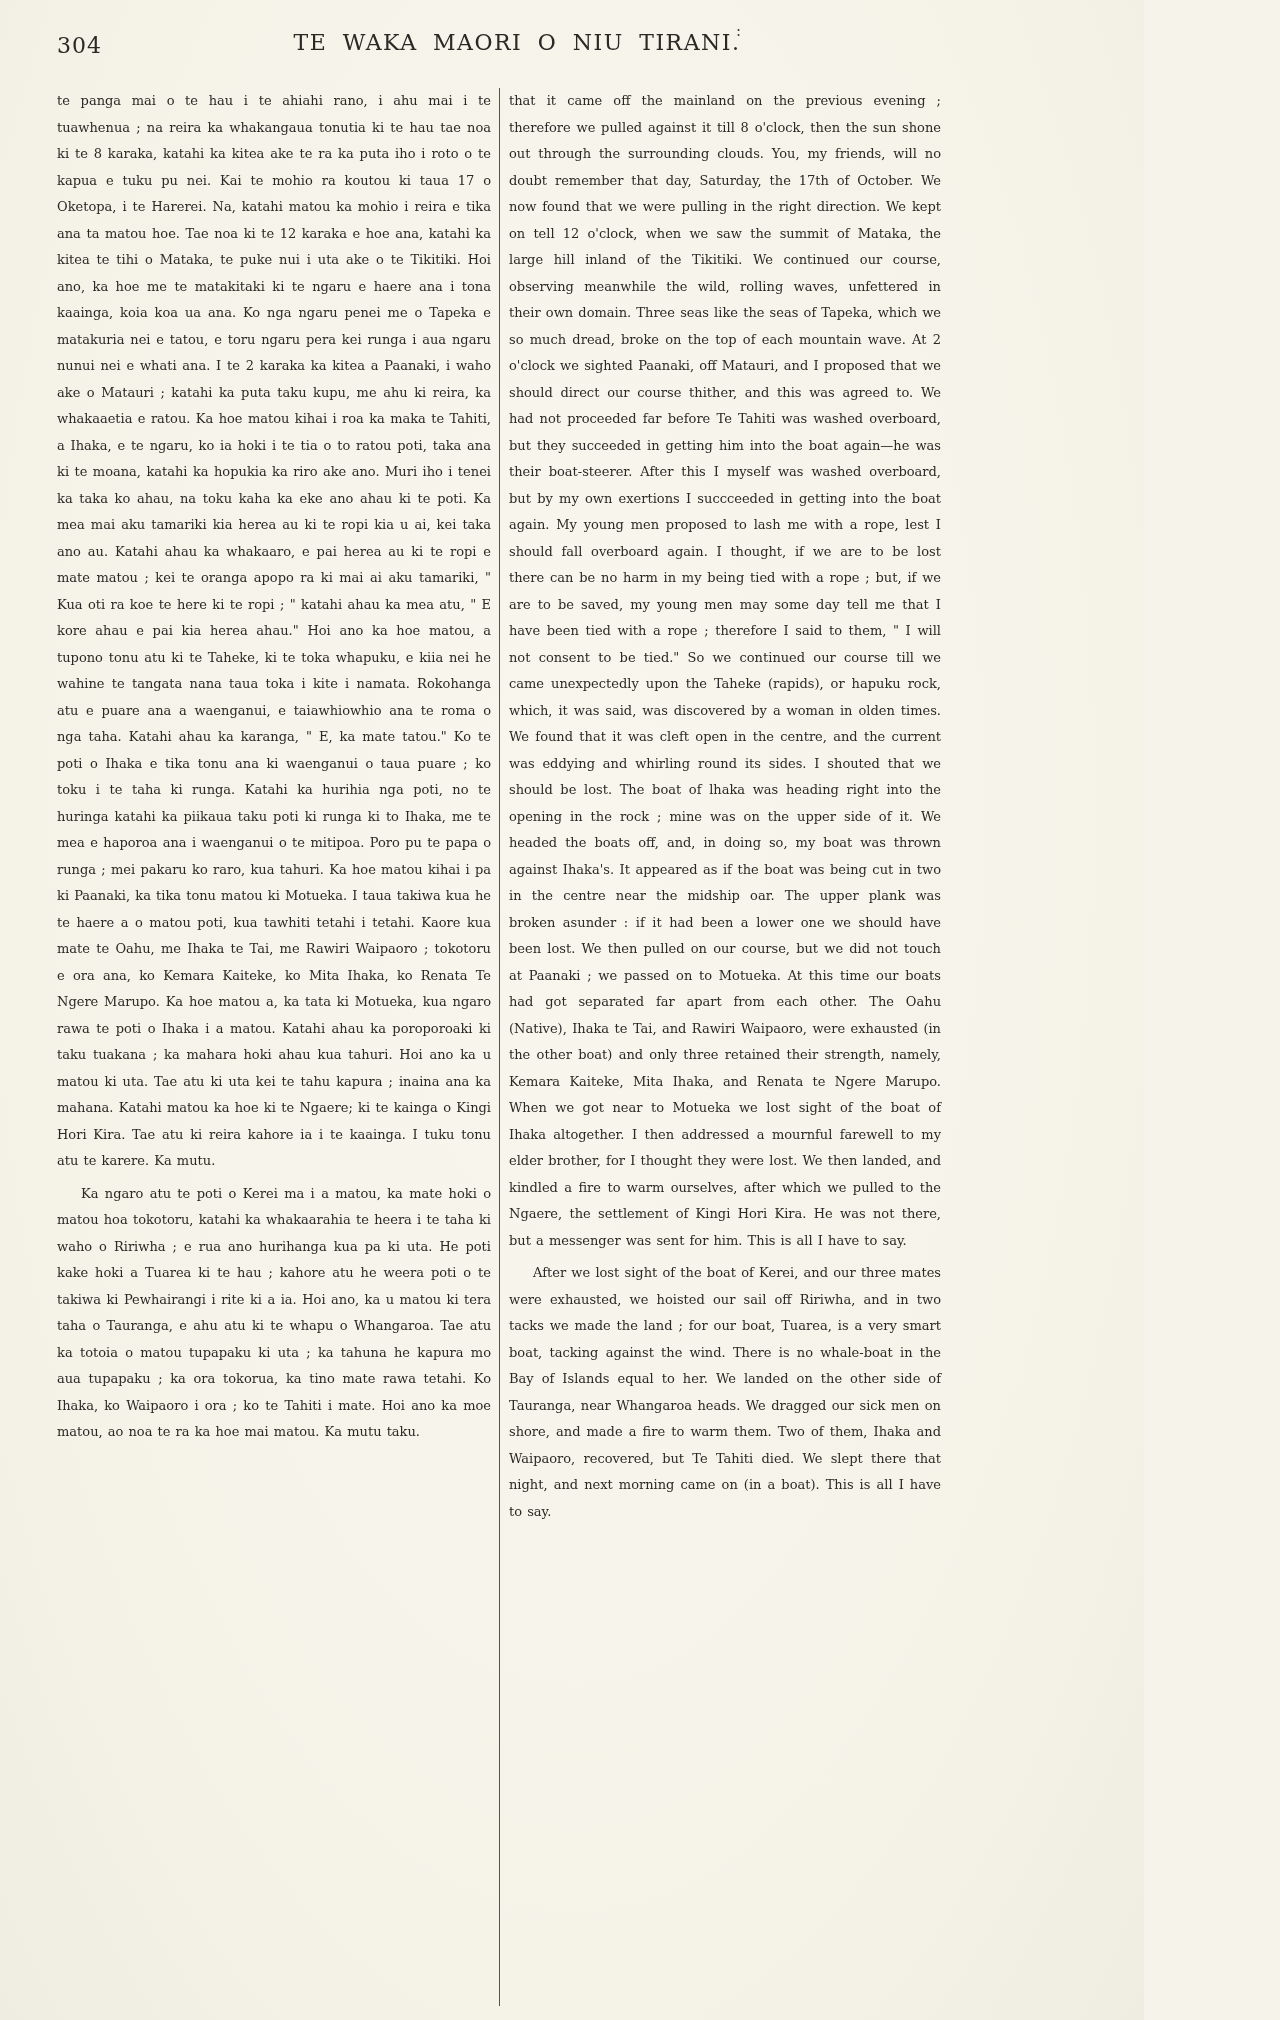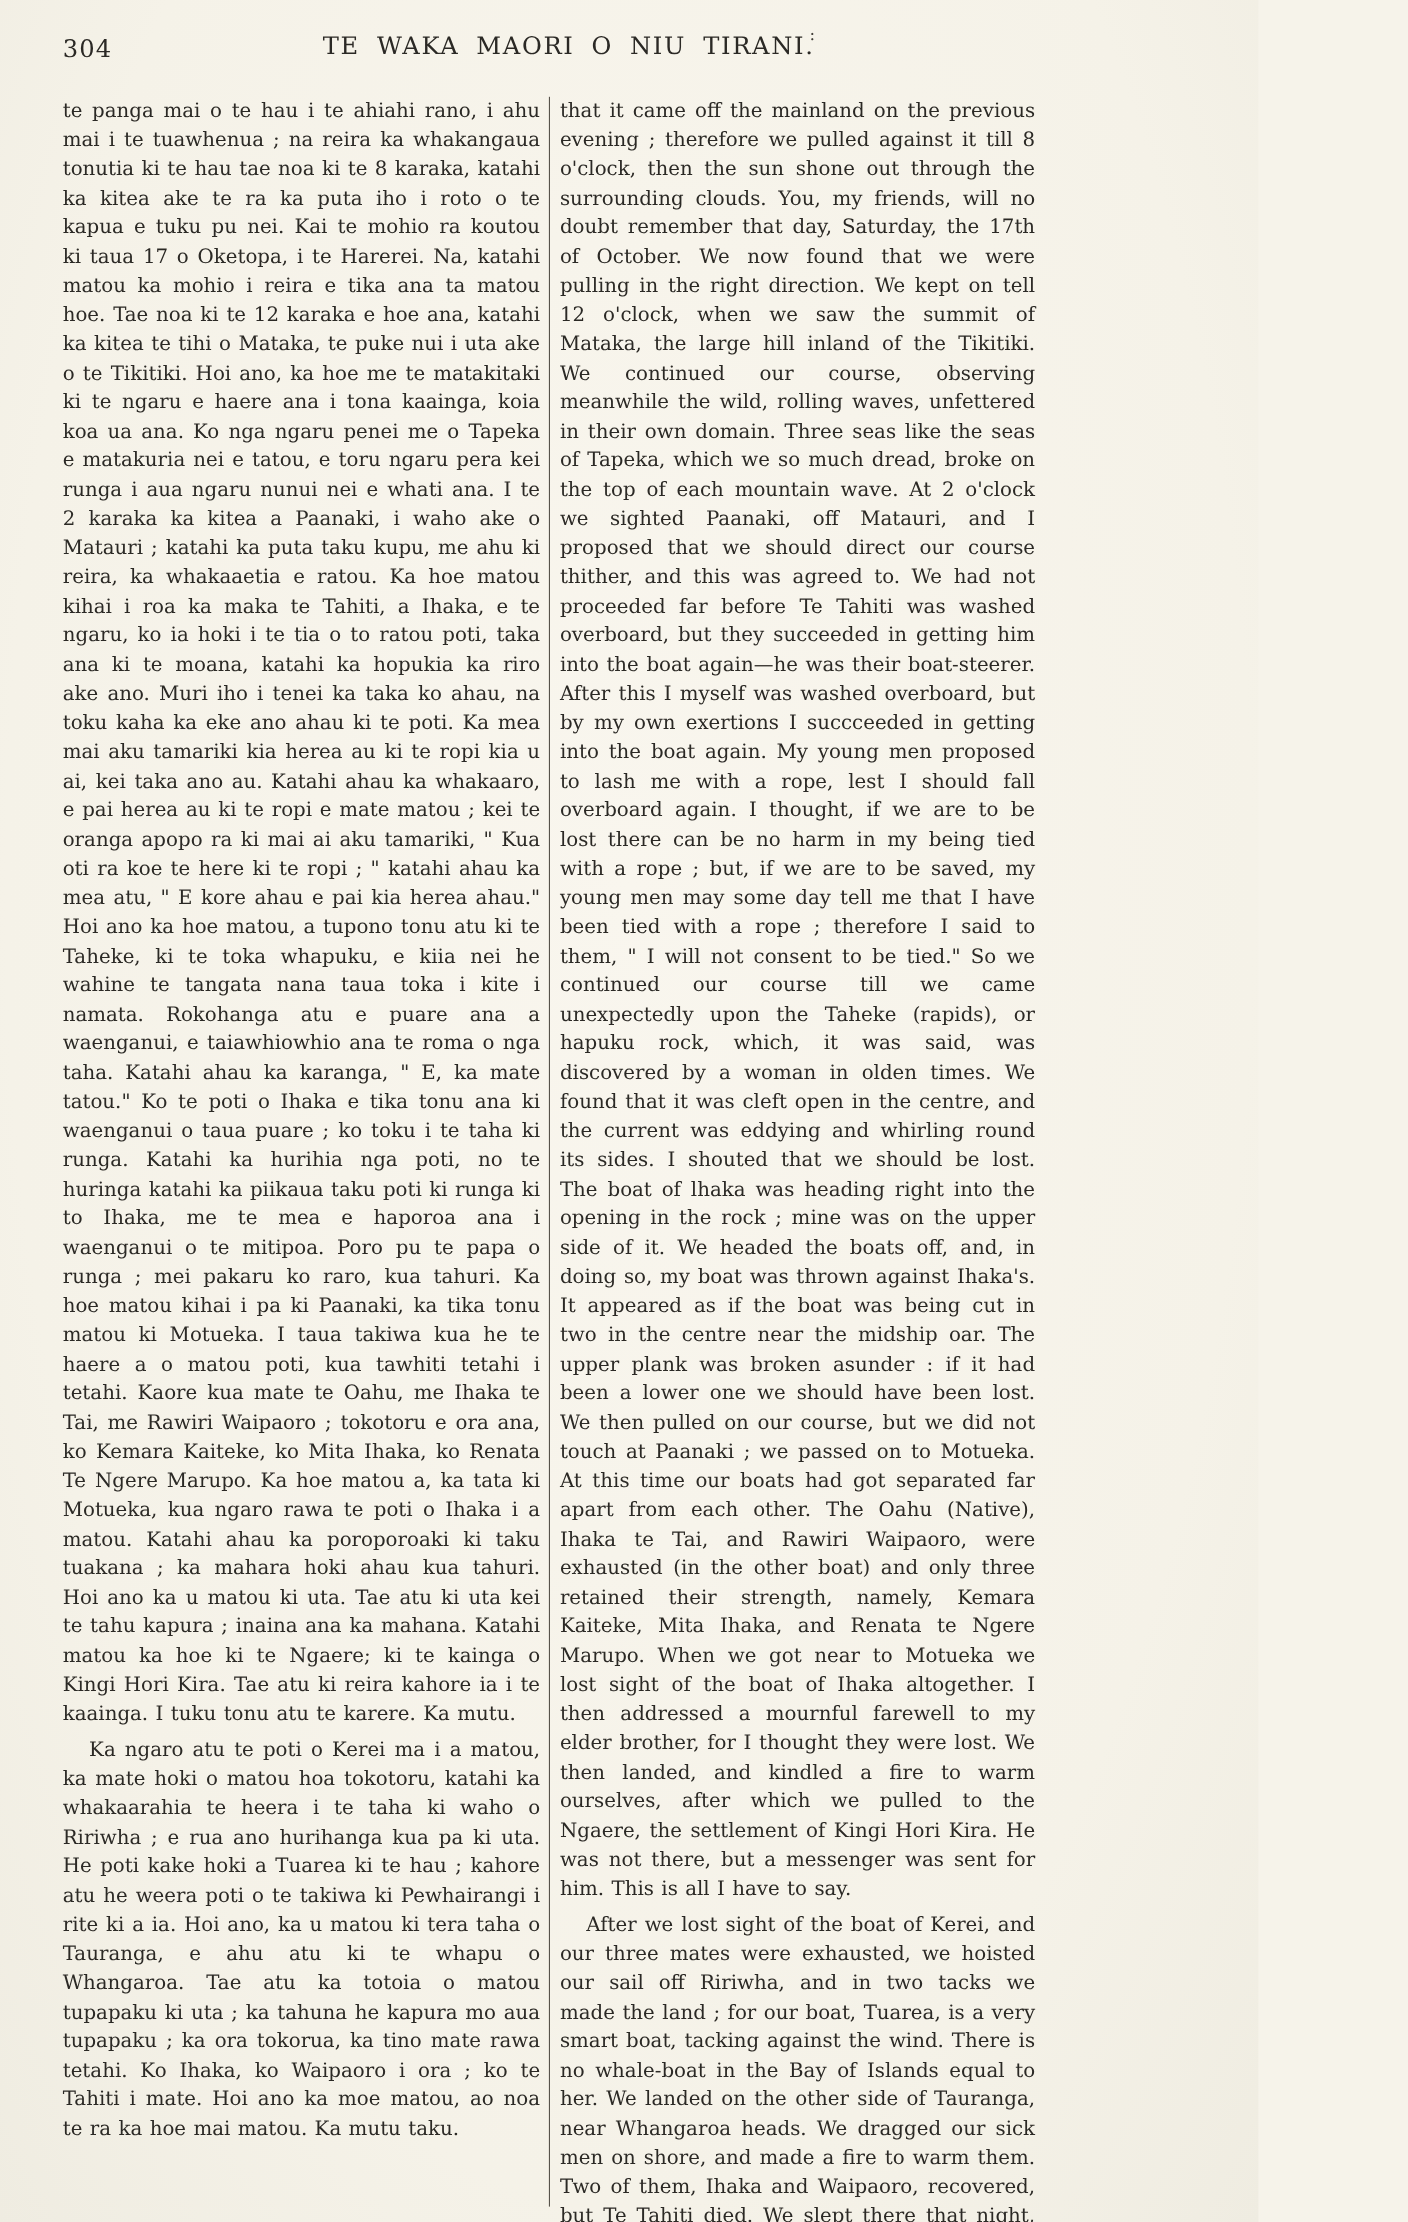--- a/index.html
+++ b/index.html
@@ -67,21 +67,21 @@
     top: 88px;
     bottom: 14px;
     width: 1px;
     background: #57534b;
   }
 
   
   p.body-text {
     margin: 0 0 6px 0;
     text-align: justify;
-    font-size: 18px;
+    font-size: 13px;
     line-height: 26.5px;
     word-spacing: 1px;
   }
   p.indent   { text-indent: 24px; }
   p.cont     { text-indent: 0; }
   p.big-gap  { margin-top: 58px; }
 </style>
 </head>
 <body>
 

